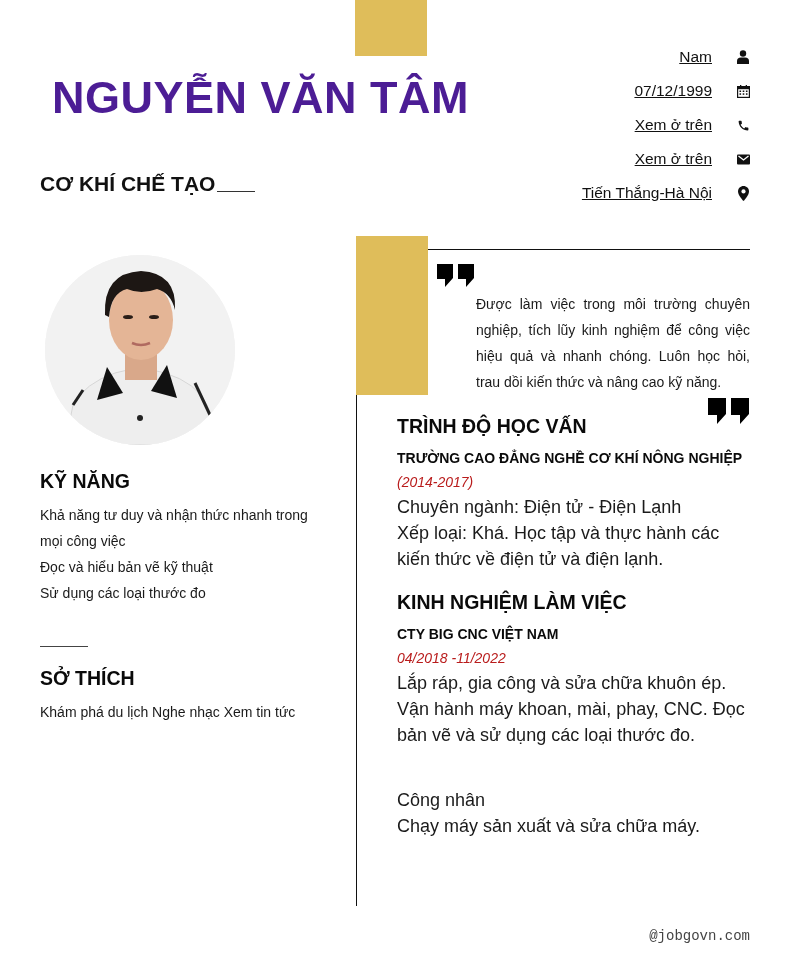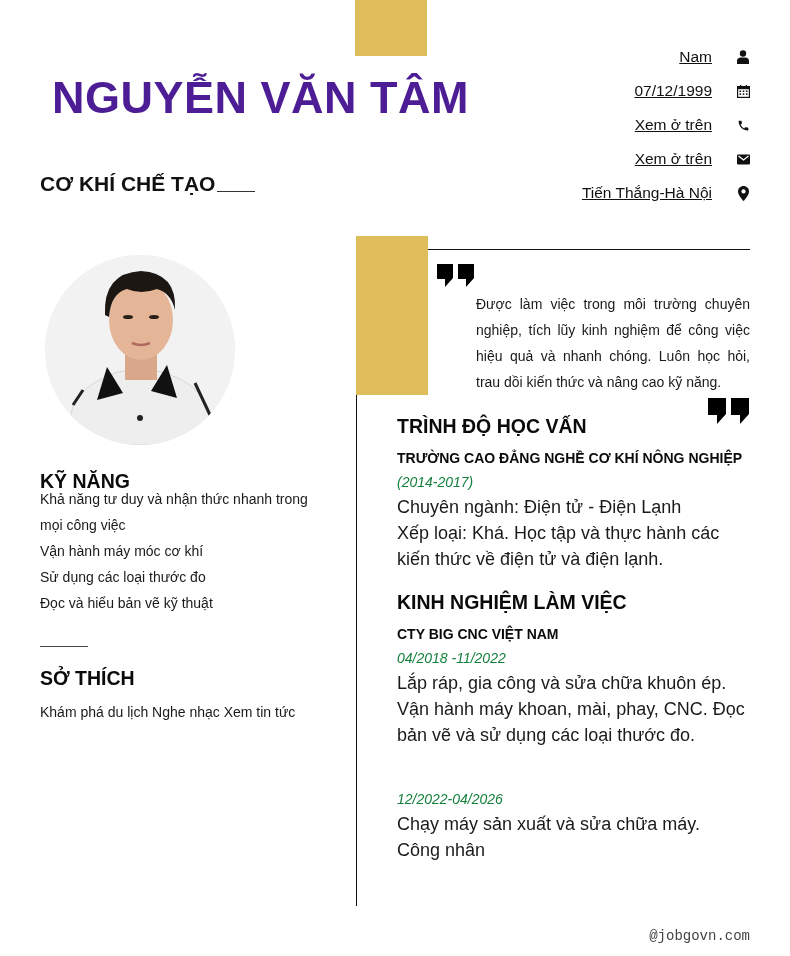--- a/index.html
+++ b/index.html
@@ -21,21 +21,21 @@
   .quote-close { left:708px; top:398px; }
   .summary { left:476px; top:291px; width:274px; font-size:14px; line-height:26px; text-align:justify; color:#1a1a1a; }
   .vline { left:356px; top:395px; width:0; height:511px; border-left:1.3px solid #111; }
   .avatar { left:45px; top:255px; width:190px; height:190px; border-radius:50%; overflow:hidden; background:#f1f1f1; }
   .section-h { font-size:19.5px; font-weight:700; color:#0a0a0a; white-space:nowrap; }
   .left-col { left:40px; width:290px; }
   .item { font-size:14px; line-height:26px; color:#1a1a1a; }
   .short-rule { left:40px; top:646px; width:48px; border-top:1.3px solid #444; }
   .right-col { left:397px; width:353px; }
   .org { font-size:14px; font-weight:700; color:#0a0a0a; line-height:24px; white-space:nowrap; }
-  .date { font-size:14px; font-style:italic; color:#15803d; line-height:24px; }
+  .date { font-size:14px; font-style:italic; color:#b91c1c; line-height:24px; }
   .para { font-size:18px; line-height:26px; color:#1a1a1a; }
   .footer { right:40px; top:928px; font-family:"Liberation Mono", monospace; font-size:14px; color:#444; }
 </style>
 </head>
 <body>
 
 <div class="abs gold top-block"></div>
 
 <h1 class="abs name">NGUYỄN VĂN TÂM</h1>
 <div class="abs jobtitle">
@@ -135,25 +135,24 @@
     <path d="M60 60 Q58 18 96 16 Q132 18 130 55 Q126 38 112 34 Q96 40 82 34 Q66 38 64 62 Z" fill="#1d1714"></path>
 
     <ellipse cx="83" cy="62" rx="5" ry="2" fill="#2a1e18"></ellipse>
     <ellipse cx="109" cy="62" rx="5" ry="2" fill="#2a1e18"></ellipse>
     <path d="M87 88 Q96 92 105 88" stroke="#b06a60" stroke-width="2.5" fill="none"></path>
     <circle cx="95" cy="163" r="3" fill="#222"></circle>
   </svg>
 </div>
 
 <h2 class="abs section-h left-col" style="top:470px;">KỸ NĂNG</h2>
-<ul class="abs left-col" style="top:486px; list-style:none;">
+<ul class="abs left-col" style="top:502px; list-style:none;">
   <li class="item">Khả năng tư duy và nhận thức nhanh trong mọi công việc</li>
-  <li class="item">Vận hành máy móc cơ khí</li>
+  <li class="item">Đọc và hiểu bản vẽ kỹ thuật</li>
   <li class="item">Sử dụng các loại thước đo</li>
-  <li class="item">Đọc và hiểu bản vẽ kỹ thuật</li>
 </ul>
 <div class="abs short-rule"></div>
 
 <h2 class="abs section-h left-col" style="top:667px;">SỞ THÍCH</h2>
 <p class="abs item left-col" style="top:699px;">Khám phá du lịch Nghe nhạc Xem tin tức</p>
 
 <h2 class="abs section-h right-col" style="top:415px;">TRÌNH ĐỘ HỌC VẤN</h2>
 <div class="abs right-col" style="top:446px;">
   <div class="org">TRƯỜNG CAO ĐẲNG NGHỀ CƠ KHÍ NÔNG NGHIỆP</div>
   <div class="date">(2014-2017)</div>
@@ -161,18 +160,17 @@
   <div class="para">Xếp loại: Khá. Học tập và thực hành các kiến thức về điện tử và điện lạnh.</div>
 </div>
 
 <h2 class="abs section-h right-col" style="top:591px;">KINH NGHIỆM LÀM VIỆC</h2>
 <div class="abs right-col" style="top:622px;">
   <div class="org">CTY BIG CNC VIỆT NAM</div>
   <div class="date">04/2018 -11/2022</div>
   <div class="para">Lắp ráp, gia công và sửa chữa khuôn ép. Vận hành máy khoan, mài, phay, CNC. Đọc bản vẽ và sử dụng các loại thước đo.</div>
 </div>
 <div class="abs right-col" style="top:787px;">
-  <div class="date">12/2022-04/2026</div>
+  <div class="para">Công nhân</div>
   <div class="para">Chạy máy sản xuất và sửa chữa máy.</div>
-  <div class="para">Công nhân</div>
 </div>
 
 <div class="abs footer">@jobgovn.com</div>
 
 </body></html>

